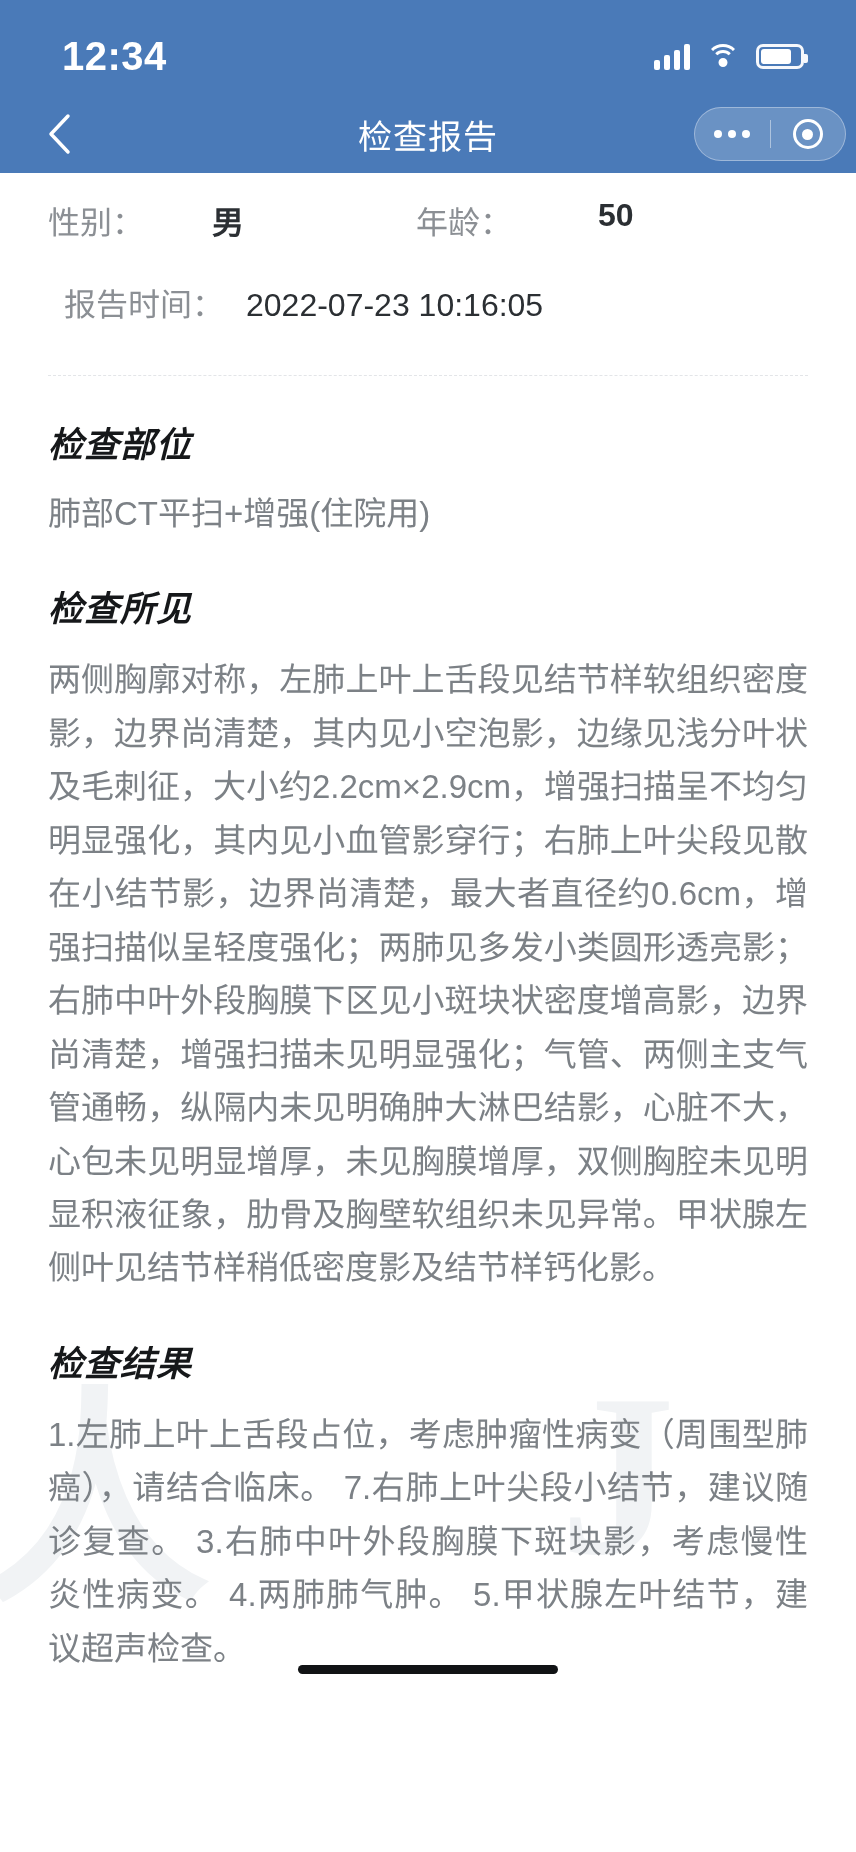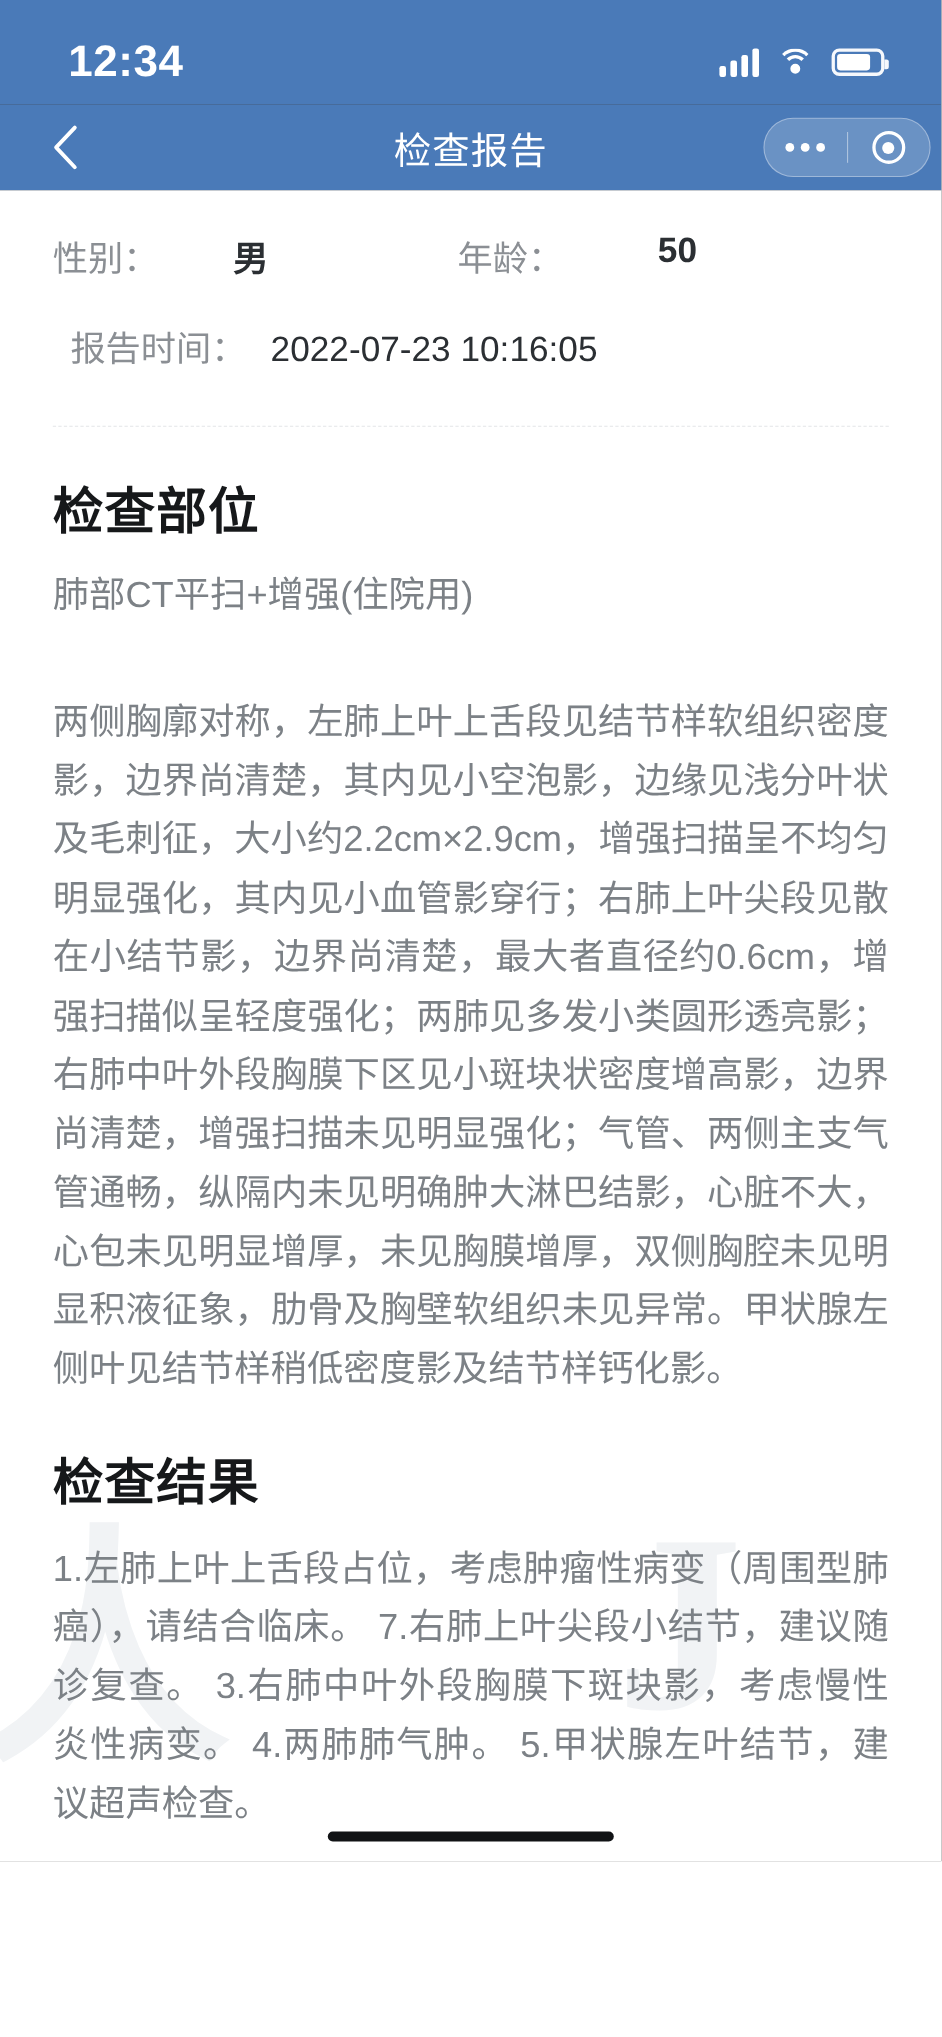--- a/index.html
+++ b/index.html
@@ -7,21 +7,21 @@
     width: 856px;
     height: 1852px;
     background: #ffffff;
     font-family: "Liberation Sans", sans-serif;
   }
   .phone {
     position: relative;
     width: 856px;
     height: 1692px;
     overflow: hidden;
-    background: #404040;
+    background: #ef4444;
   }
 
   
   .statusbar {
     height: 95px;
     background: #4a7ab8;
     display: flex;
     align-items: center;
     justify-content: space-between;
     padding: 18px 52px 0 62px;
@@ -188,21 +188,21 @@
     font-family: "Liberation Serif", serif;
   }
   .wm1 { left: -20px; top: 1140px; transform: rotate(0deg); }
   .wm2 { left: 560px; top: 1170px; }
 
   .inner { position: relative; z-index: 1; }
 
   .info-row {
     display: flex;
     align-items: baseline;
-    padding-top: 36px;
+    padding-top: 24px;
   }
   .info-label {
     color: #8b8f94;
     font-size: 32px;
     min-width: 120px;
   }
   .info-value {
     color: #2b2f33;
     font-size: 32px;
     font-weight: 600;
@@ -222,24 +222,25 @@
   .report-time-row .info-value { margin-left: 22px; font-weight: 400; color: #2b2f33; }
 
   .divider {
     margin: 50px 0 0 0;
     height: 1px;
     border-top: 1px dashed #e3e5e8;
   }
 
   .section { padding-top: 40px; }
   .section-title {
-    font-size: 46px;
+    font-size: 35px;
     font-weight: 700;
     color: #16181a;
     letter-spacing: 1px;
+    font-style: italic;
   }
   .section-body {
     margin-top: 22px;
     font-size: 33px;
     line-height: 1.62;
     color: #7c8186;
     text-align: justify;
   }
   .section-body.tight { margin-top: 20px; }
 
@@ -328,20 +329,21 @@
       </div>
 
       <div class="divider"></div>
 
       <div class="section">
         <div class="section-title">检查部位</div>
         <div class="section-body tight">肺部CT平扫+增强(住院用)</div>
       </div>
 
       <div class="section">
+        <div class="section-title">检查所见</div>
         <div class="section-body">两侧胸廓对称，左肺上叶上舌段见结节样软组织密度影，边界尚清楚，其内见小空泡影，边缘见浅分叶状及毛刺征，大小约2.2cm×2.9cm，增强扫描呈不均匀明显强化，其内见小血管影穿行；右肺上叶尖段见散在小结节影，边界尚清楚，最大者直径约0.6cm，增强扫描似呈轻度强化；两肺见多发小类圆形透亮影；右肺中叶外段胸膜下区见小斑块状密度增高影，边界尚清楚，增强扫描未见明显强化；气管、两侧主支气管通畅，纵隔内未见明确肿大淋巴结影，心脏不大，心包未见明显增厚，未见胸膜增厚，双侧胸腔未见明显积液征象，肋骨及胸壁软组织未见异常。甲状腺左侧叶见结节样稍低密度影及结节样钙化影。</div>
       </div>
 
       <div class="section">
         <div class="section-title">检查结果</div>
         <div class="section-body">1.左肺上叶上舌段占位，考虑肿瘤性病变（周围型肺癌），请结合临床。 7.右肺上叶尖段小结节，建议随诊复查。 3.右肺中叶外段胸膜下斑块影，考虑慢性炎性病变。 4.两肺肺气肿。 5.甲状腺左叶结节，建议超声检查。</div>
       </div>
 
 
     </div>

